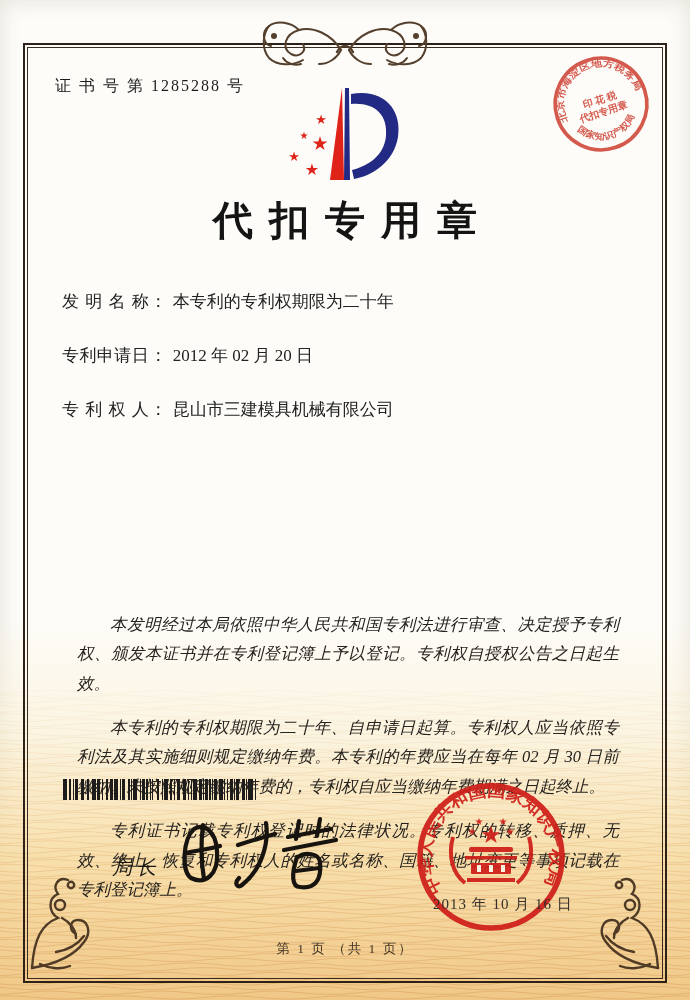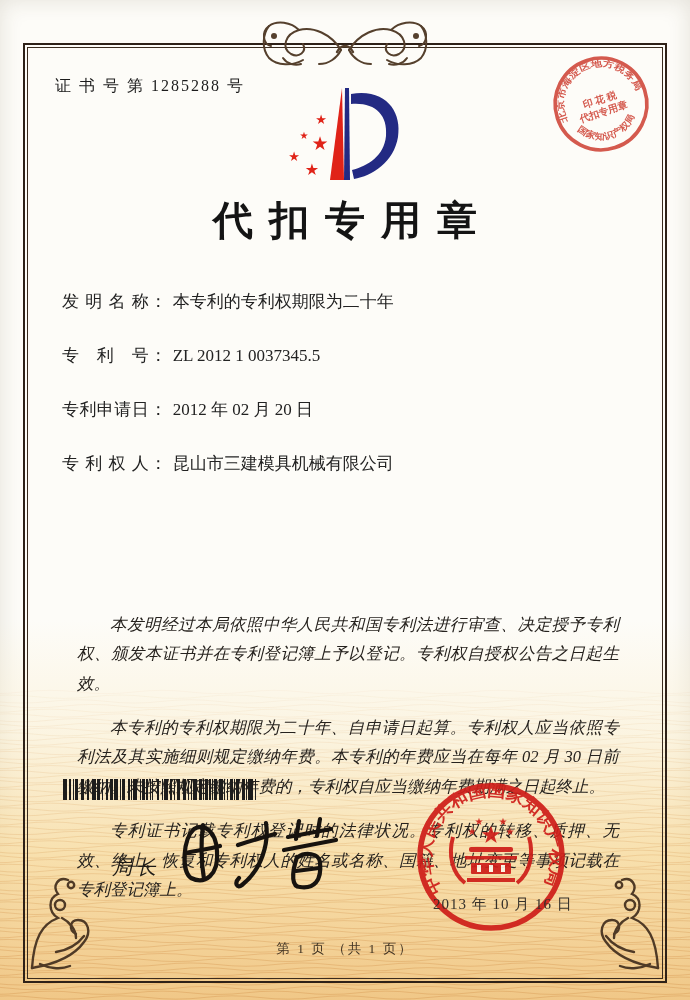--- a/index.html
+++ b/index.html
@@ -146,23 +146,20 @@
     </g>
   </svg>
 
   <div class="title">代扣专用章</div>
 
   <div class="fields">
     <div class="frow">
       <span class="flabel">发明名称</span><span class="fcolon">：</span><span>本专利的专利权期限为二十年</span>
     </div>
     <div class="frow">
-      <span class="flabel">专利号</span><span class="fcolon">：</span><span>ZL 2012 1 0037345.5</span>
-    </div>
-    <div class="frow">
       <span class="flabel">专利申请日</span><span class="fcolon">：</span><span>2012 年 02 月 20 日</span>
     </div>
     <div class="frow">
       <span class="flabel">专利权人</span><span class="fcolon">：</span><span>昆山市三建模具机械有限公司</span>
     </div>
   </div>
 
   <div class="body-text">
     <p>本发明经过本局依照中华人民共和国专利法进行审查、决定授予专利权、颁发本证书并在专利登记簿上予以登记。专利权自授权公告之日起生效。</p>
     <p>本专利的专利权期限为二十年、自申请日起算。专利权人应当依照专利法及其实施细则规定缴纳年费。本专利的年费应当在每年 02 月 30 日前缴纳。未按照规定缴纳年费的，专利权自应当缴纳年费期满之日起终止。</p>

